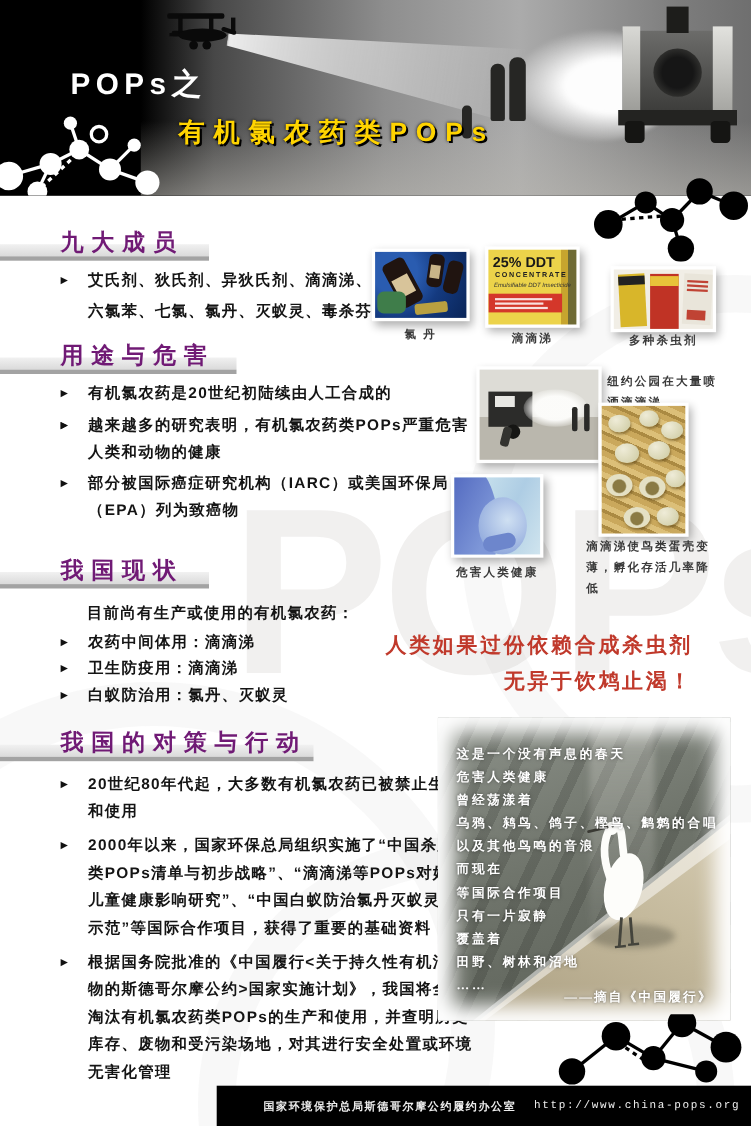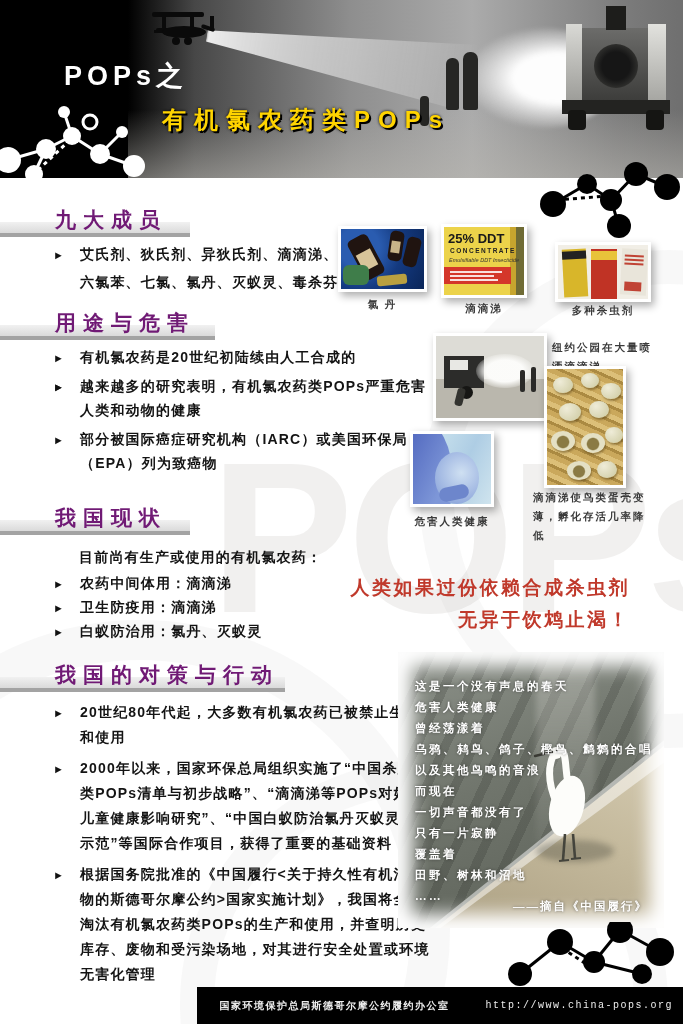--- a/index.html
+++ b/index.html
@@ -129,21 +129,21 @@
   .egret-shadow{position:absolute;left:52%;top:68%;width:78px;height:22px;border-radius:50%;background:rgba(70,68,58,.35);filter:blur(3px);}
   .egret-svg{position:absolute;left:47%;top:32%;}
   .fade{position:absolute;inset:0;box-shadow:inset 0 0 18px 14px #fff;pointer-events:none;}
   .poem{position:absolute;left:17px;top:24px;z-index:2;font-family:"Liberation Serif","DejaVu Serif",serif;
         color:#fff;font-size:11.5px;letter-spacing:2.5px;line-height:21px;font-weight:bold;
         text-shadow:0 0 3px rgba(20,20,20,.55);}
   .attrib{position:absolute;right:16px;bottom:14px;z-index:2;font-family:"Liberation Serif","DejaVu Serif",serif;
           color:#fff;font-size:11.5px;letter-spacing:2px;font-weight:bold;text-shadow:0 0 3px rgba(20,20,20,.55);}
   
   .footer-bar{position:absolute;left:197px;top:987px;width:486px;height:37px;background:#000;z-index:4;
-              display:flex;align-items:center;justify-content:flex-end;gap:36px;padding-right:10px;box-sizing:border-box;}
+              display:flex;align-items:center;justify-content:flex-end;gap:16px;padding-right:10px;box-sizing:border-box;}
   .footer-org{color:#ededed;font-size:10px;font-weight:bold;letter-spacing:1.5px;}
   .footer-url{color:#ededed;font-size:10px;letter-spacing:1.5px;font-family:"Liberation Mono","DejaVu Sans Mono",monospace;}
 </style>
 </head>
 <body>
 
 <div class="poster">
 
   <div class="blob blob1"></div>
   <div class="blob blob2"></div>
@@ -411,21 +411,21 @@
           <line x1="48" y1="119" x2="58" y2="118" stroke="#44443c" stroke-width="2.2"></line>
         </g>
       </svg>
       <div class="poem">
         <div>这是一个没有声息的春天</div>
         <div>危害人类健康</div>
         <div>曾经荡漾着</div>
         <div>乌鸦、鸫鸟、鸽子、樫鸟、鹪鹩的合唱</div>
         <div>以及其他鸟鸣的音浪</div>
         <div>而现在</div>
-        <div>一切声音都没有了</div>
+        <div>等国际合作项目</div>
         <div>只有一片寂静</div>
         <div>覆盖着</div>
         <div>田野、树林和沼地</div>
         <div>……</div>
       </div>
       <div class="attrib">——摘自《中国履行》</div>
       <div class="fade"></div>
     </div>
   </div>
 

